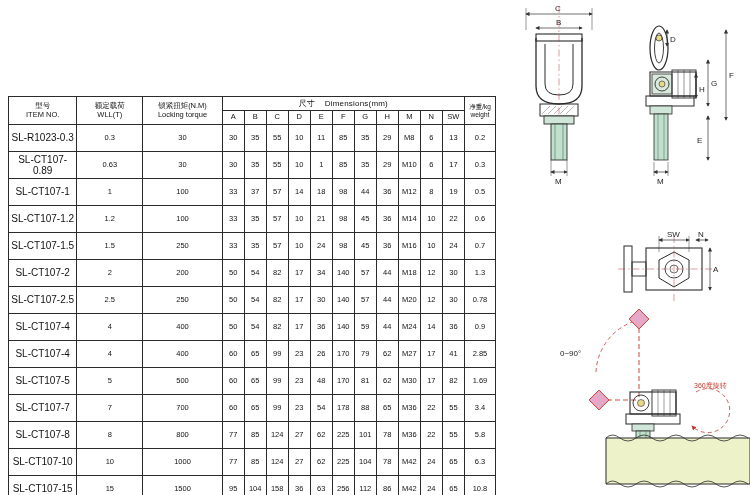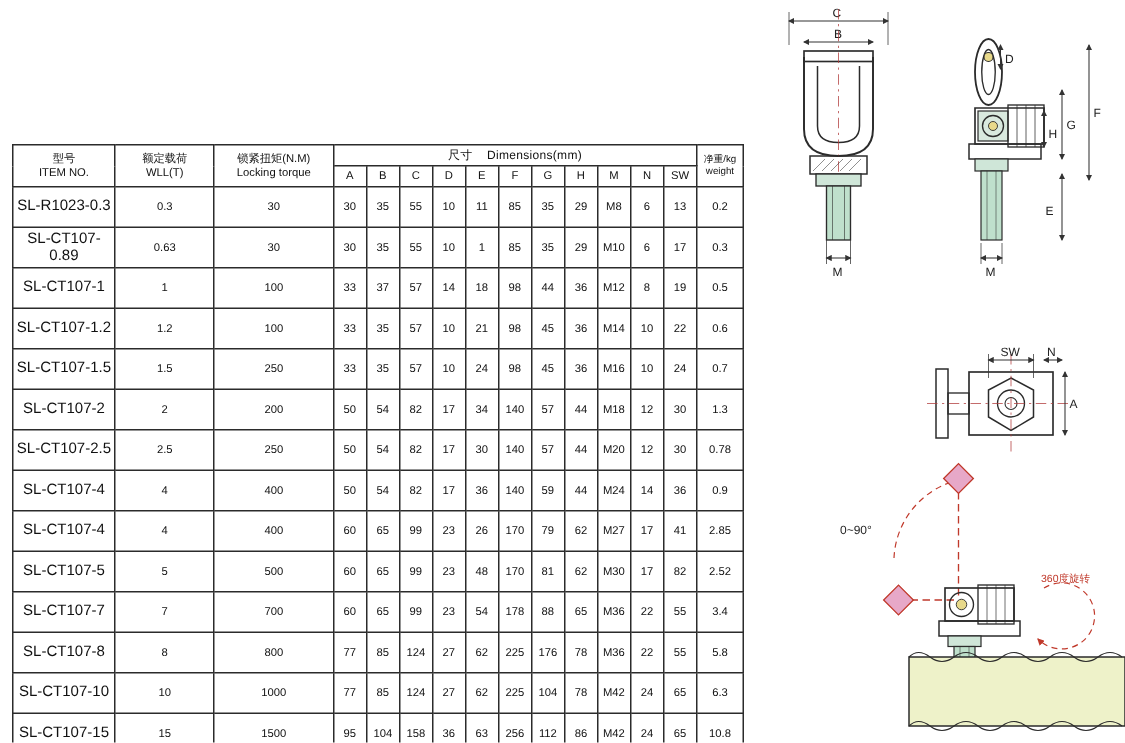--- a/index.html
+++ b/index.html
@@ -306,21 +306,21 @@
         <td>65</td>
         <td>99</td>
         <td>23</td>
         <td>48</td>
         <td>170</td>
         <td>81</td>
         <td>62</td>
         <td>M30</td>
         <td>17</td>
         <td>82</td>
-        <td>2.52</td>
+        <td>1.69</td>
       </tr>
 
       <tr>
         <td class="cell-model">SL-CT107-7</td>
         <td>7</td>
         <td>700</td>
         <td>60</td>
         <td>65</td>
         <td>99</td>
         <td>23</td>
@@ -337,21 +337,21 @@
       <tr>
         <td class="cell-model">SL-CT107-8</td>
         <td>8</td>
         <td>800</td>
         <td>77</td>
         <td>85</td>
         <td>124</td>
         <td>27</td>
         <td>62</td>
         <td>225</td>
-        <td>176</td>
+        <td>101</td>
         <td>78</td>
         <td>M36</td>
         <td>22</td>
         <td>55</td>
         <td>5.8</td>
       </tr>
 
       <tr>
         <td class="cell-model">SL-CT107-10</td>
         <td>10</td>

